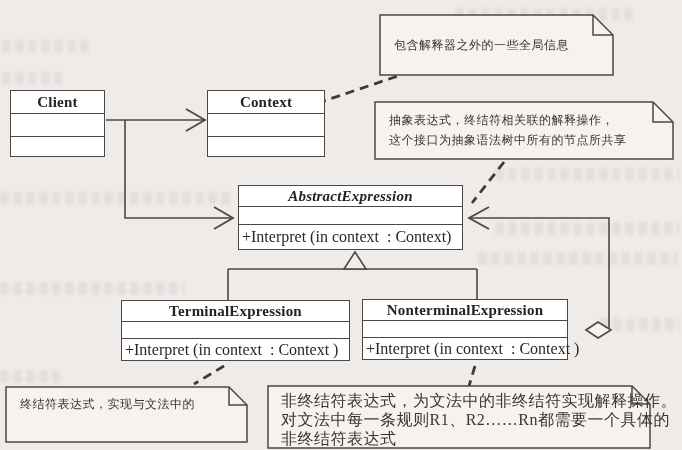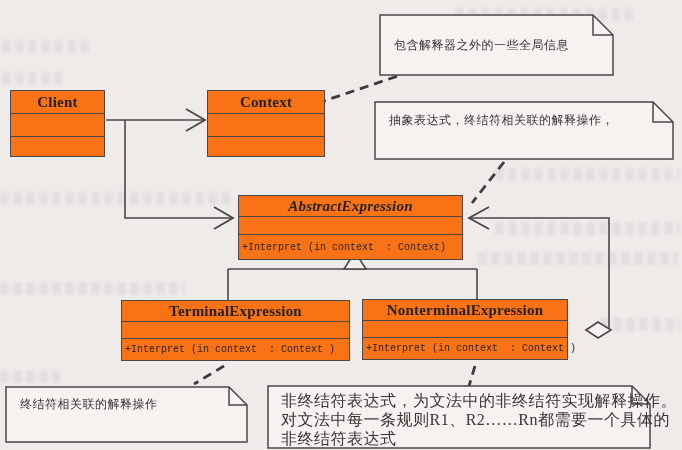--- a/index.html
+++ b/index.html
@@ -13,34 +13,34 @@
   
   .smudge{
     position:absolute;height:13px;opacity:.22;filter:blur(1.6px);
     background:repeating-linear-gradient(90deg,
       rgba(148,136,142,.55) 0 9px, rgba(148,136,142,0) 9px 13px);
     pointer-events:none;
   }
 
   
   .uml-class{
-    position:absolute;border:1.6px solid #4c4747;background:#f97316;
+    position:absolute;border:1.6px solid #4c4747;background:#ffffff;
     box-sizing:border-box;
   }
   .uml-row{box-sizing:border-box;display:flex;align-items:center;}
   .uml-name{
     justify-content:center;border-bottom:1.6px solid #4c4747;
     font-family:"Liberation Serif",serif;font-weight:bold;font-size:15px;
     color:#262222;letter-spacing:.2px;
   }
   .uml-name.abstract{font-style:italic;}
   .uml-attrs{border-bottom:1.6px solid #4c4747;}
   .uml-methods{
-    font-family:Liberation Mono, monospace;
-    font-size:10px;color:#2a2626;padding-left:3px;white-space:pre;
+    font-family:Liberation Serif, serif;
+    font-size:16px;color:#2a2626;padding-left:3px;white-space:pre;
   }
 
   
   .note-text{
     position:absolute;color:#3b3436;font-size:12px;line-height:20px;
     letter-spacing:.5px;white-space:nowrap;
   }
   .note-text span{display:block;}
   .note-text.small{font-size:16px;line-height:19px;font-family:Liberation Serif, serif;}
 </style>
@@ -103,21 +103,21 @@
     <div class="uml-row uml-attrs" style="height:23px;"></div>
     <div class="uml-row uml-methods" style="height:19px;"></div>
   </div>
 
   <div class="uml-class" style="left:207px;top:90px;width:118px;">
     <div class="uml-row uml-name" style="height:23px;">Context</div>
     <div class="uml-row uml-attrs" style="height:23px;"></div>
     <div class="uml-row uml-methods" style="height:19px;"></div>
   </div>
 
-  <div class="uml-class" style="left:238px;top:185px;width:225px;margin-top:10px;">
+  <div class="uml-class" style="left:238px;top:185px;width:225px;">
     <div class="uml-row uml-name abstract" style="height:21px;">AbstractExpression</div>
     <div class="uml-row uml-attrs" style="height:18px;"></div>
     <div class="uml-row uml-methods" style="height:24px;">+Interpret (in context  : Context)</div>
   </div>
 
   <div class="uml-class" style="left:121px;top:300px;width:229px;">
     <div class="uml-row uml-name" style="height:21px;">TerminalExpression</div>
     <div class="uml-row uml-attrs" style="height:17px;"></div>
     <div class="uml-row uml-methods" style="height:21px;">+Interpret (in context  : Context )</div>
   </div>
@@ -126,23 +126,24 @@
     <div class="uml-row uml-name" style="height:21px;">NonterminalExpression</div>
     <div class="uml-row uml-attrs" style="height:17px;"></div>
     <div class="uml-row uml-methods" style="height:21px;">+Interpret (in context  : Context )</div>
   </div>
 
   <div class="note-text" style="left:394px;top:35px;">
     <span>包含解释器之外的一些全局信息</span>
   </div>
   <div class="note-text" style="left:389px;top:110px;">
     <span>抽象表达式，终结符相关联的解释操作，</span>
+    <span>这个接口为抽象语法树中所有的节点所共享</span>
   </div>
   <div class="note-text" style="left:20px;top:394px;">
-    <span>终结符相关联的解释操作</span>
+    <span>终结符表达式，实现与文法中的</span>
   </div>
   <div class="note-text small" style="left:281px;top:391px;">
     <span>非终结符表达式，为文法中的非终结符实现解释操作。</span>
     <span>对文法中每一条规则R1、R2……Rn都需要一个具体的</span>
     <span>非终结符表达式</span>
   </div>
 
 </div>
 
 </body></html>

